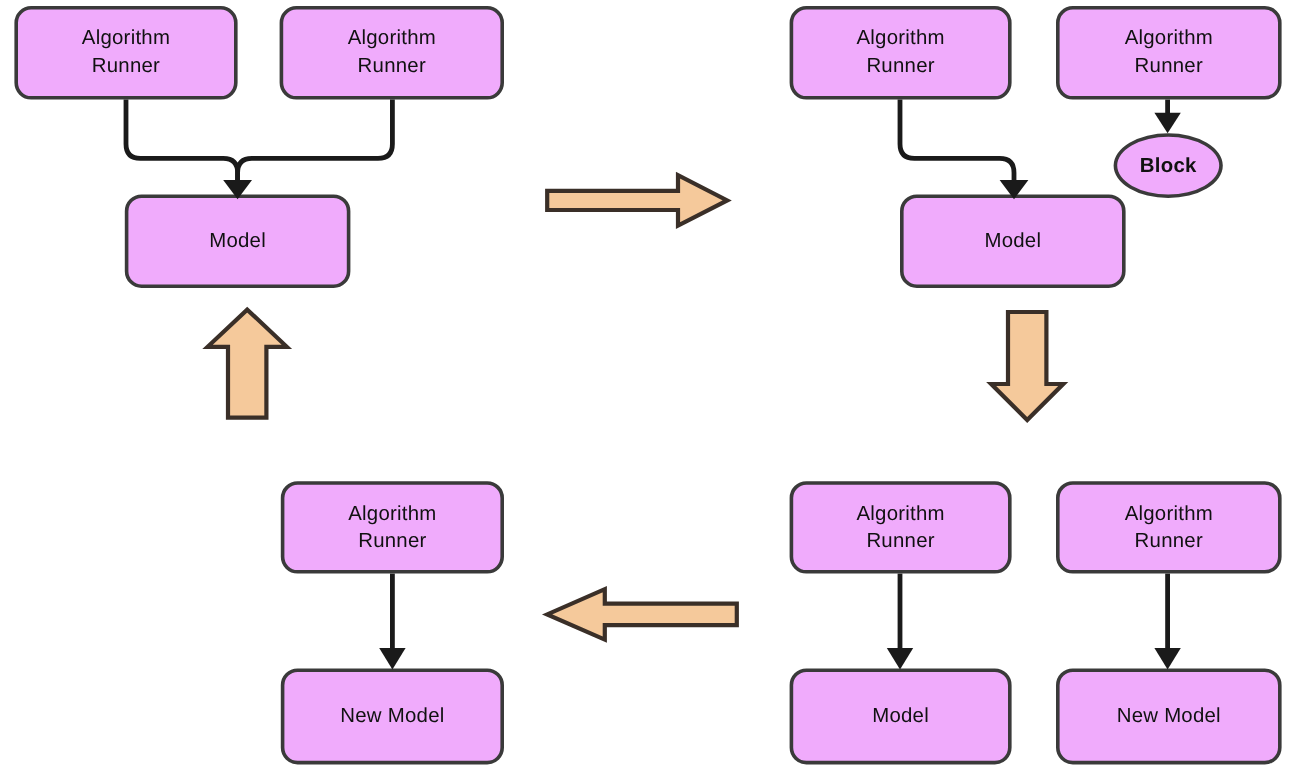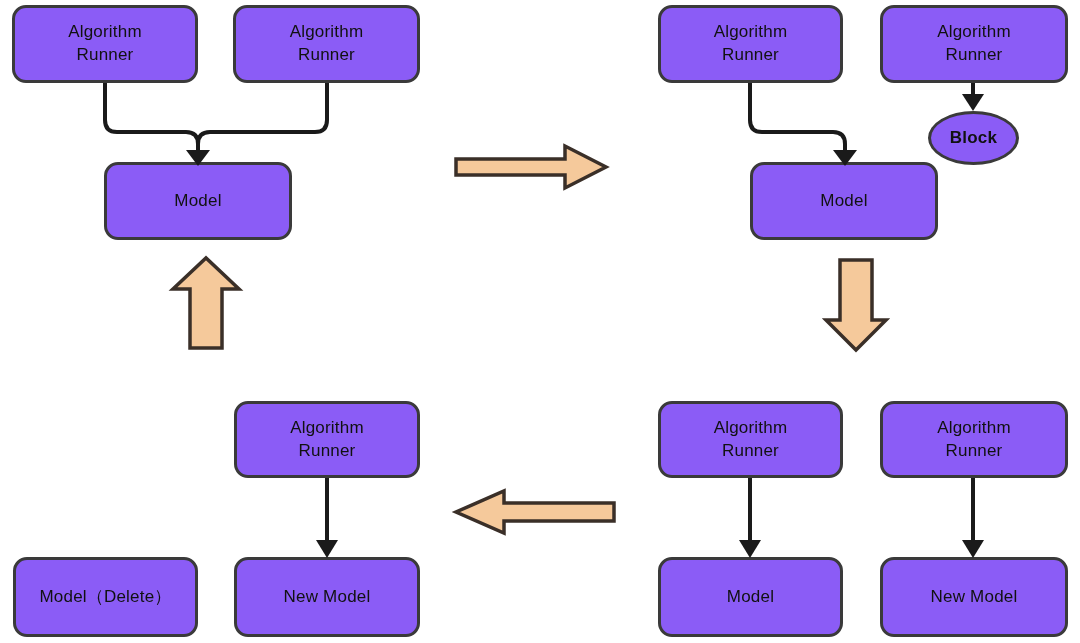--- a/index.html
+++ b/index.html
@@ -13,21 +13,21 @@
   #canvas {
     position: relative;
     width: 1080px;
     height: 643px;
     background: #ffffff;
     overflow: hidden;
   }
   .node {
     position: absolute;
     box-sizing: border-box;
-    background: #8b5cf6;
+    background: #f0abfc;
     border: 3px solid #3a3a3a;
     border-radius: 14px;
     display: flex;
     align-items: center;
     justify-content: center;
     text-align: center;
     color: #111111;
     font-size: 17px;
     line-height: 1.35;
     letter-spacing: 0.2px;
@@ -90,21 +90,20 @@
   <div class="node" style="left:658px; top:401px; width:185px; height:77px;">Algorithm
 Runner</div>
 
   <div class="node" style="left:880px; top:401px; width:188px; height:77px;">Algorithm
 Runner</div>
 
   <div class="node" style="left:658px; top:557px; width:185px; height:80px;">Model</div>
 
   <div class="node" style="left:880px; top:557px; width:188px; height:80px;">New Model</div>
 
-  <div class="node" style="left:13px; top:557px; width:185px; height:80px;">Model（Delete）</div>
 
   <div class="node" style="left:234px; top:401px; width:186px; height:77px;">Algorithm
 Runner</div>
 
   <div class="node" style="left:234px; top:557px; width:186px; height:80px;">New Model</div>
 
   <svg class="svg-layer" viewBox="0 0 1080 643" xmlns="http://www.w3.org/2000/svg">
 
     <path class="connector" d="M 105 83 L 105 120 Q 105 132 117 132 L 186 132 Q 198 132 198 144 L 198 152"></path>
     <path class="connector" d="M 327 83 L 327 120 Q 327 132 315 132 L 210 132 Q 198 132 198 144 L 198 152"></path>

